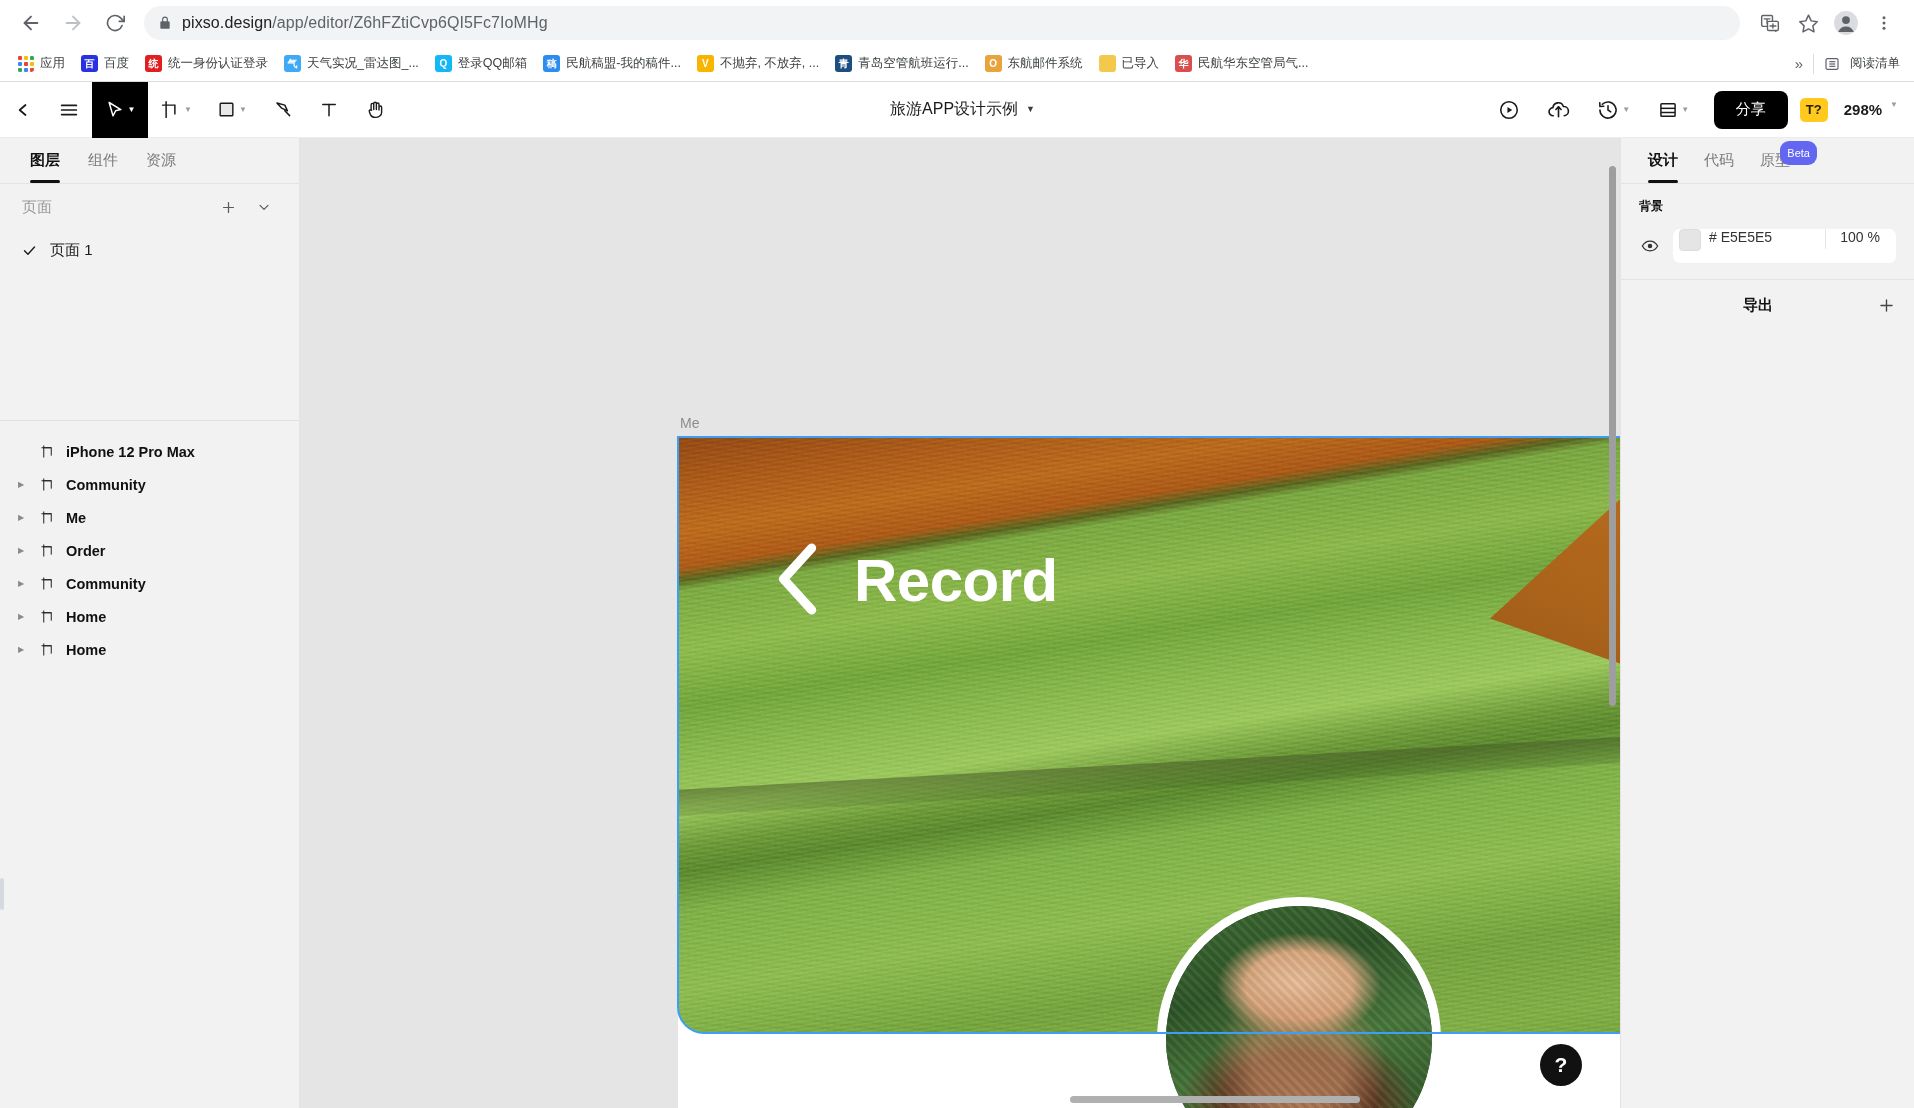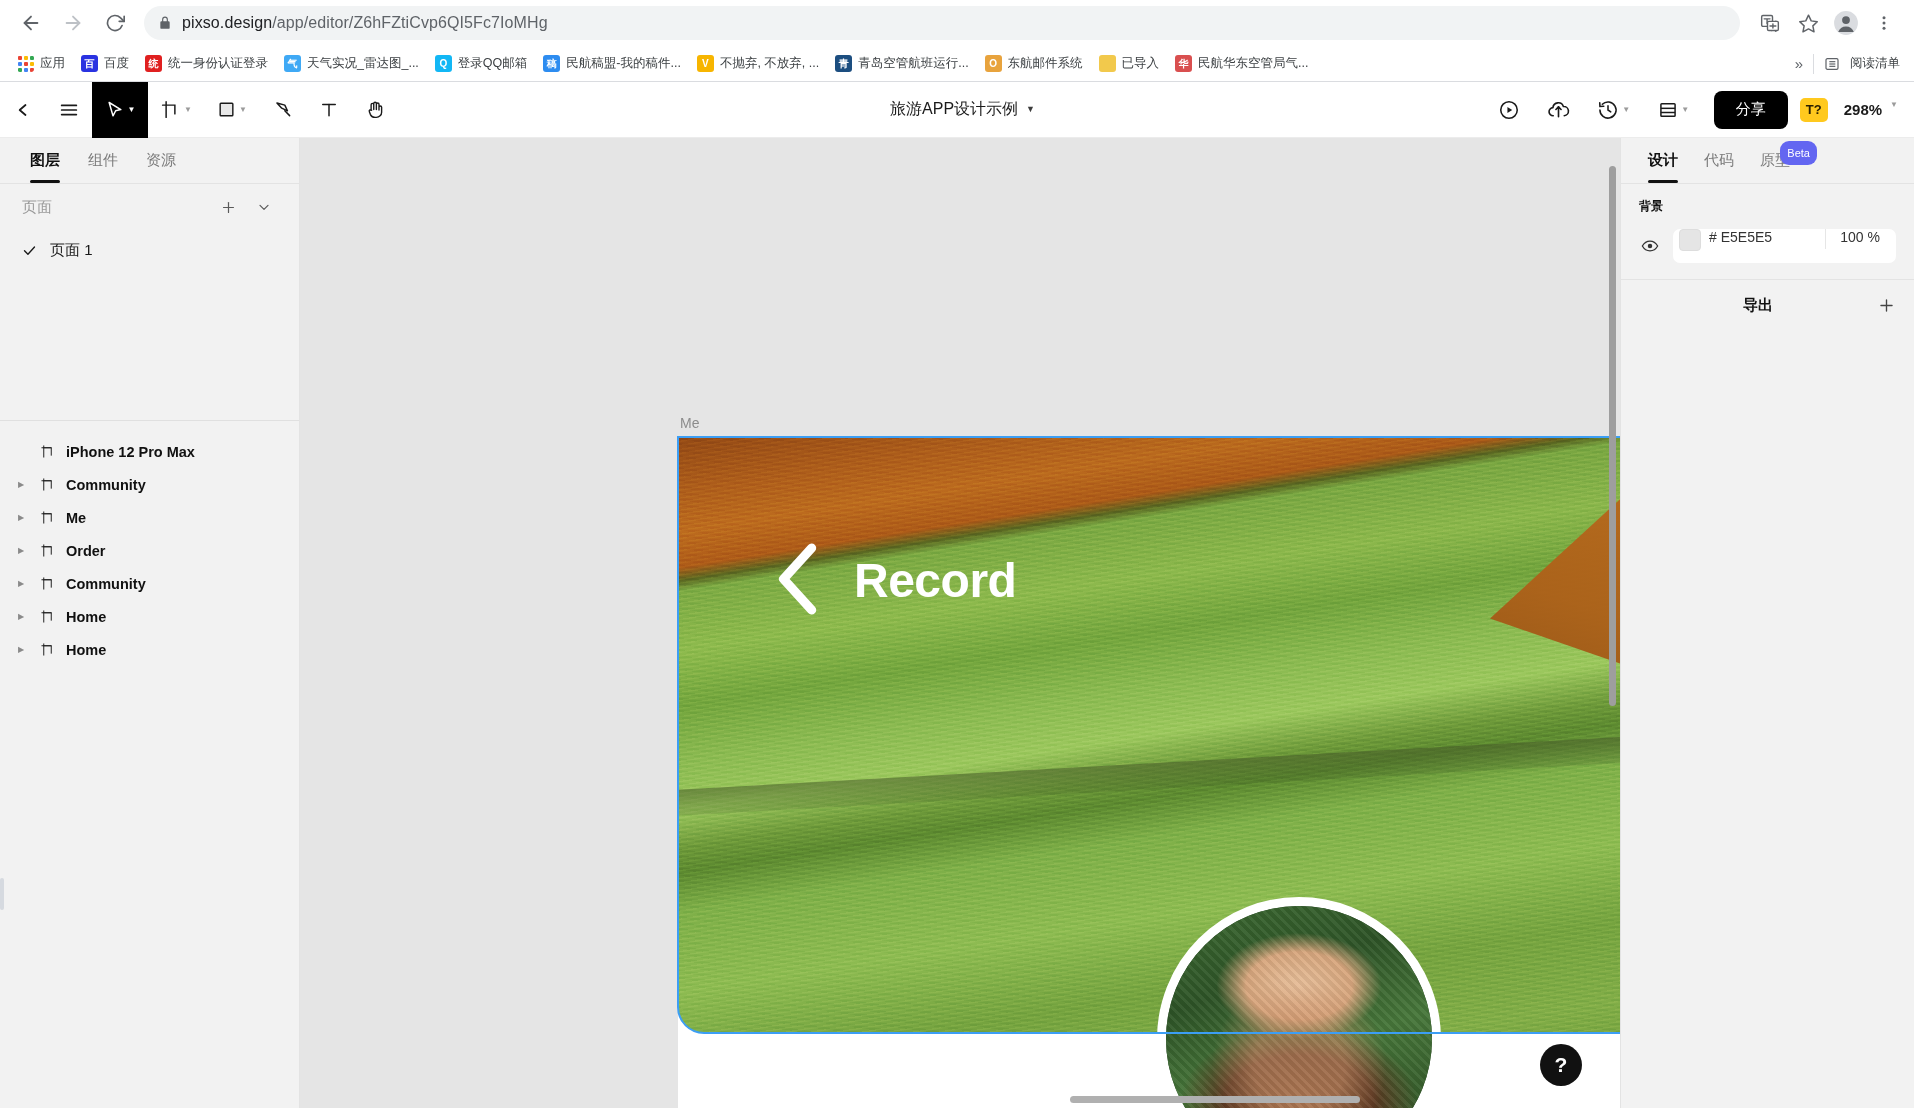--- a/index.html
+++ b/index.html
@@ -210,21 +210,21 @@
     background: linear-gradient(180deg, rgba(70,90,40,.55), rgba(40,60,25,.15));
     transform: rotate(-3.2deg) scaleX(1.2);
   }
   .hero-nav {
     position: absolute; left: 92px; top: 104px;
     display: flex; align-items: center; gap: 26px;
     color: #fff;
   }
   .hero-chevron { display: block; }
   .hero-title {
-    font-size: 48px; font-weight: bold; color: #fff;
+    font-size: 60px; font-weight: bold; color: #fff;
     letter-spacing: -0.5px; line-height: 1;
   }
   .avatar-ring {
     position: absolute; left: 50%; transform: translateX(-50%);
     top: 460px; width: 284px; height: 284px; border-radius: 50%;
     border: 9px solid #fff; overflow: hidden; background: #2c4a2a;
   }
   .avatar-photo {
     position: absolute; inset: 0;
     background:

